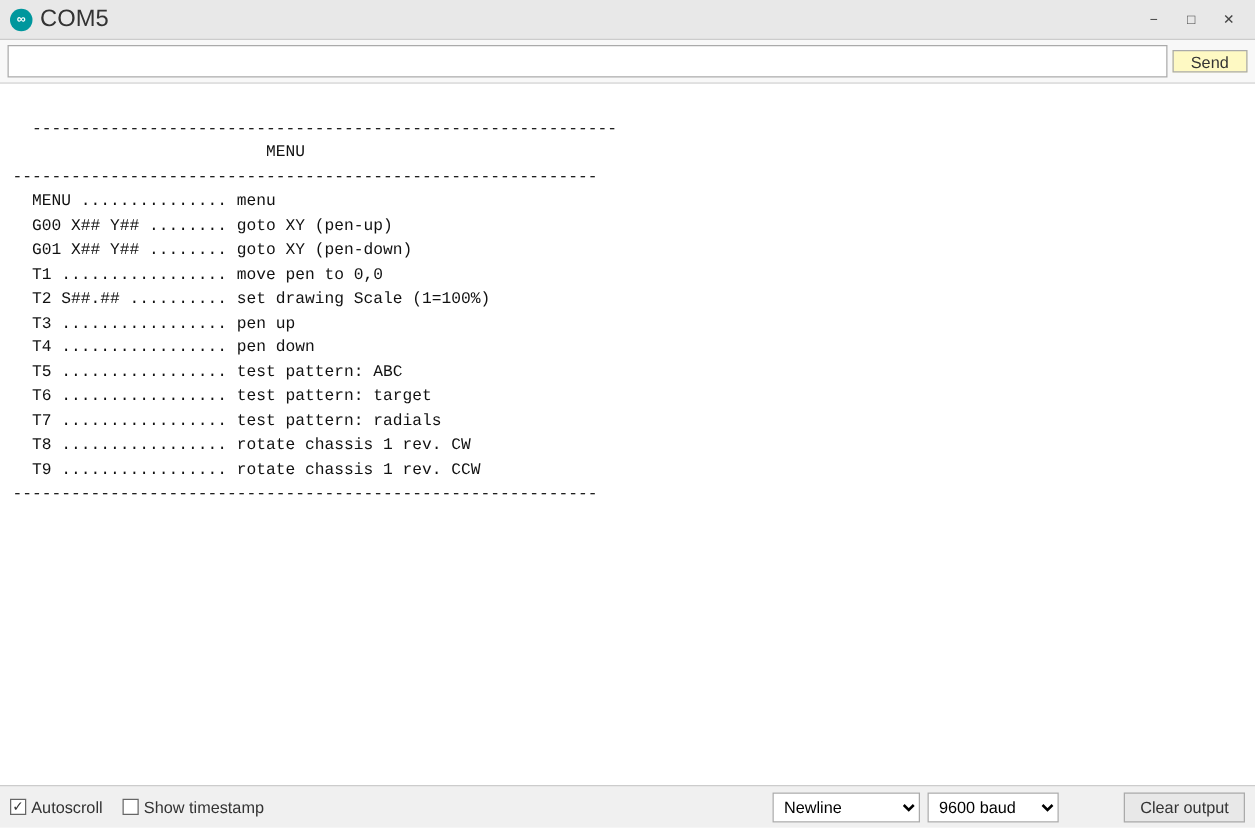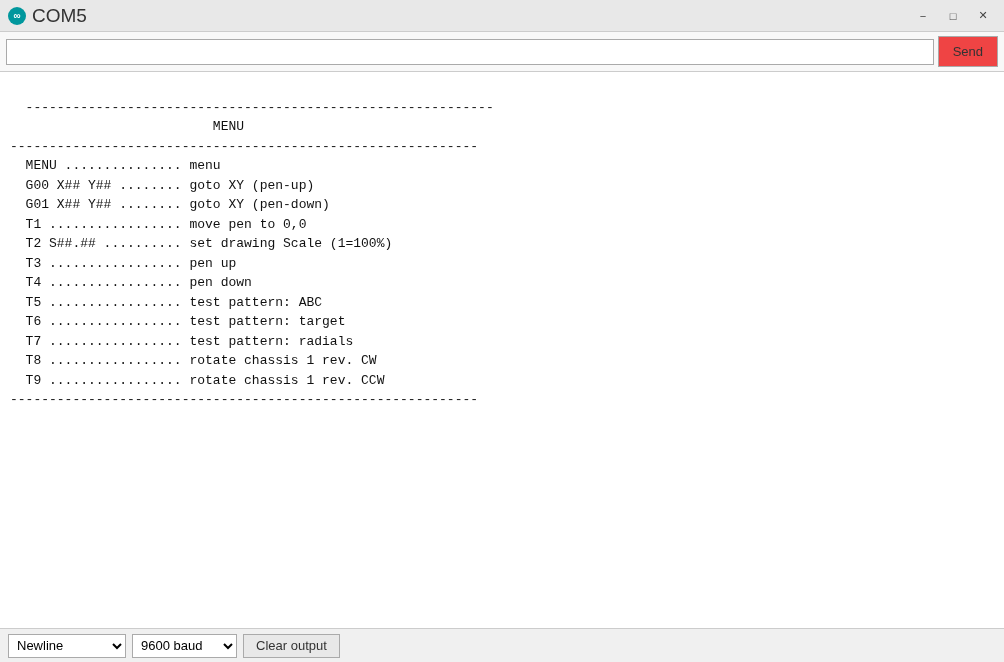--- a/index.html
+++ b/index.html
@@ -84,23 +84,23 @@
       flex: 1;
       height: 26px;
       border: 1px solid #aaa;
       background: white;
       padding: 2px 4px;
       font-size: 13px;
       outline: none;
     }
 
     #send-button {
-      height: 31px;
+      height: 18px;
       padding: 0 14px;
-      background: #ef4444;
+      background: #fef9c3;
       border: 1px solid #aaa;
       cursor: pointer;
       font-size: 13px;
       color: #333;
     }
 
     
     #output-area {
       flex: 1;
       background: white;
@@ -173,20 +173,21 @@
     }
 
     #clear-output-btn {
       height: 24px;
       padding: 0 12px;
       background: #e8e8e8;
       border: 1px solid #aaa;
       cursor: pointer;
       font-size: 13px;
       color: #333;
+      margin-left: 46px;
     }
 
     select.styled-select {
       height: 24px;
       border: 1px solid #aaa;
       background: white;
       padding: 0 4px;
       font-size: 13px;
       cursor: pointer;
     }
@@ -226,20 +227,30 @@
   T4 ................. pen down
   T5 ................. test pattern: ABC
   T6 ................. test pattern: target
   T7 ................. test pattern: radials
   T8 ................. rotate chassis 1 rev. CW
   T9 ................. rotate chassis 1 rev. CCW
 ------------------------------------------------------------</span>
 </div>
 
 <div id="status-bar">
+  <div id="status-left">
+    <label id="autoscroll-label">
+      <div class="checkbox checked"></div>
+      <span>Autoscroll</span>
+    </label>
+    <label id="timestamp-label">
+      <div class="checkbox"></div>
+      <span>Show timestamp</span>
+    </label>
+  </div>
   <div id="status-right">
     <select class="styled-select">
       <option>No line ending</option>
       <option selected="">Newline</option>
       <option>Carriage return</option>
       <option>Both NL &amp; CR</option>
     </select>
     <select class="styled-select">
       <option>300 baud</option>
       <option>1200 baud</option>

